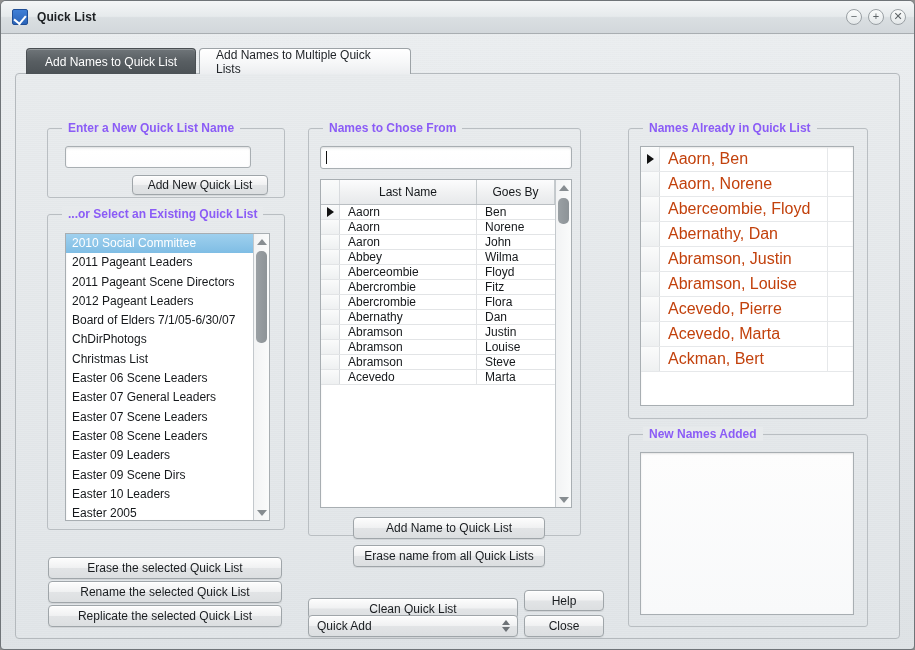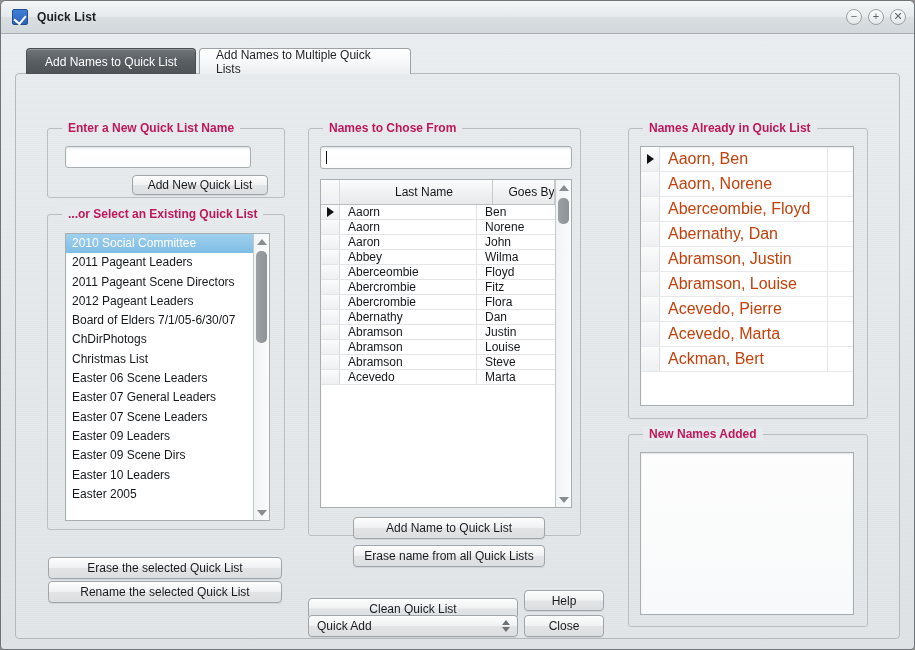--- a/index.html
+++ b/index.html
@@ -85,21 +85,21 @@
     border: 1px solid #b4b9bd; border-radius: 4px;
     background:
       repeating-linear-gradient(0deg, rgba(0,0,0,.01) 0 1px, rgba(255,255,255,.015) 1px 2px),
       linear-gradient(180deg, #e9ecee 0%, #e2e6e9 100%);
   }
 
   
   .group { position: absolute; border: 1px solid #b9bec2; border-radius: 3px; }
   .group > .glabel {
     position: absolute; top: -8px; left: 14px;
-    padding: 0 6px; font-size: 12px; font-weight: bold; color: #be185d;
+    padding: 0 6px; font-size: 12px; font-weight: bold; color: #8b5cf6;
     background: #e7eaec; white-space: nowrap;
   }
 
   
   .textinput {
     background: linear-gradient(180deg, #f7f8f9 0%, #ffffff 22%, #fdfdfe 100%);
     border: 1px solid #a8aeb2; border-radius: 3px;
     box-shadow: inset 0 1px 2px rgba(0,0,0,.10);
     font-size: 12px; color: #111; padding: 2px 5px;
     display: flex; align-items: center;
@@ -181,21 +181,20 @@
     background: #ffffff;
     border: 1px solid #a8aeb2;
     box-shadow: inset 0 1px 2px rgba(0,0,0,.10);
     position: relative; overflow: hidden;
   }
   .grid .gbody { position: absolute; left: 0; top: 0; right: 16px; bottom: 0; overflow: hidden; }
   .grow { display: flex; height: 15px; border-bottom: 1px solid #e2e4e6; }
   .grow.hdr {
     height: 25px; border-bottom: 1px solid #b9bec2;
     background: linear-gradient(180deg, #fcfcfd 0%, #f1f2f3 50%, #e7e9eb 100%);
-    gap: 16px;
   }
   .gsel {
     flex: 0 0 19px; border-right: 1px solid #d8dbde;
     background: linear-gradient(180deg, #fafbfb, #eef0f1);
     display: flex; align-items: center; justify-content: center;
   }
   .gsel .arrow {
     width: 0; height: 0;
     border-top: 5px solid transparent; border-bottom: 5px solid transparent;
     border-left: 7px solid #111;
@@ -273,40 +272,42 @@
             <div class="lrow sel">2010 Social Committee</div>
             <div class="lrow">2011 Pageant Leaders</div>
             <div class="lrow">2011 Pageant Scene Directors</div>
             <div class="lrow">2012 Pageant Leaders</div>
             <div class="lrow">Board of Elders 7/1/05-6/30/07</div>
             <div class="lrow">ChDirPhotogs</div>
             <div class="lrow">Christmas List</div>
             <div class="lrow">Easter 06 Scene Leaders</div>
             <div class="lrow">Easter 07 General Leaders</div>
             <div class="lrow">Easter 07 Scene Leaders</div>
+            <div class="lrow">Easter 08 Scene Leaders</div>
             <div class="lrow">Easter 09 Leaders</div>
             <div class="lrow">Easter 09 Scene Dirs</div>
             <div class="lrow">Easter 10 Leaders</div>
             <div class="lrow">Easter 2005</div>
 
           </div>
           <div class="vscroll">
             <div class="sb-arrow top">
                 <i></i>
               </div>
             <div class="sb-thumb" style="top:17px; height:92px;"></div>
             <div class="sb-arrow bot">
                 <i></i>
               </div>
           </div>
         </div>
       </div>
 
       <div class="btn" style="position:absolute; left:32px; top:483px; width:234px; height:22px;">Erase the selected Quick List</div>
       <div class="btn" style="position:absolute; left:32px; top:507px; width:234px; height:22px;">Rename the selected Quick List</div>
+      <div class="btn" style="position:absolute; left:32px; top:531px; width:234px; height:22px;">Replicate the selected Quick List</div>
 
       <div class="group" style="left:292px; top:54px; width:273px; height:408px;">
         <div class="glabel">Names to Chose From</div>
 
         <div class="textinput" style="position:absolute; left:11px; top:17px; width:252px; height:23px;">
           <span class="caret"></span>
         </div>
 
         <div class="grid" style="position:absolute; left:11px; top:50px; width:252px; height:329px;">
           <div class="gbody">

